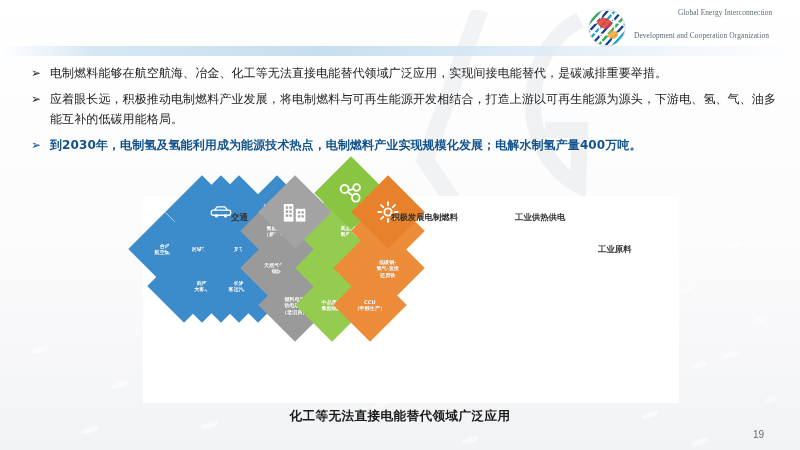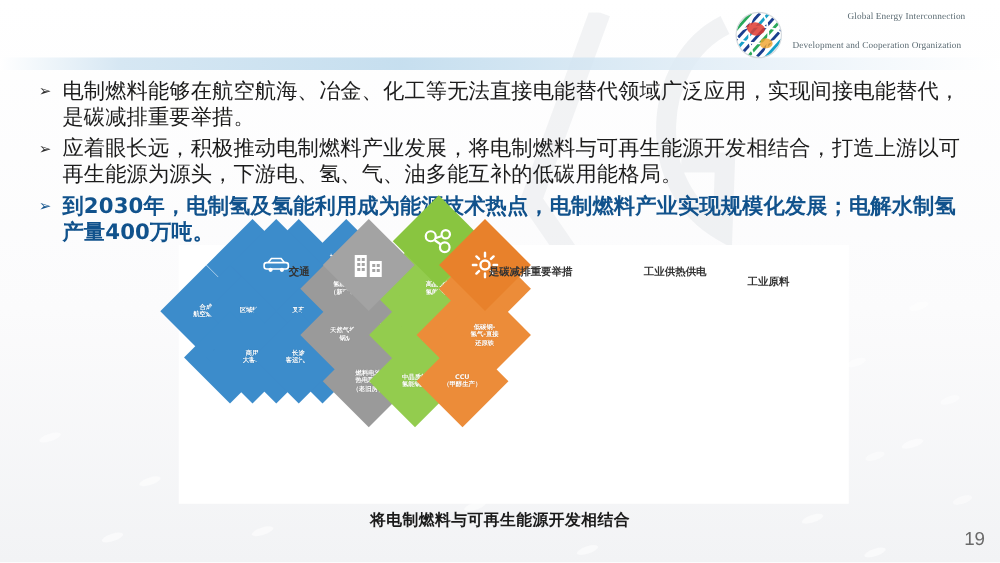--- a/index.html
+++ b/index.html
@@ -35,21 +35,21 @@
   .logo-globe{position:absolute;left:0;top:3px;width:42px;height:42px;}
   .logo-en1{position:absolute;left:48px;top:4px;font-size:7.4px;color:#5a6a72;letter-spacing:.1px;white-space:nowrap;font-family:"Liberation Serif",serif;margin-left:44px;}
   .logo-en2{position:absolute;left:48px;top:14.5px;font-size:7.4px;color:#5a6a72;letter-spacing:.1px;white-space:nowrap;font-family:"Liberation Serif",serif;margin-top:12px;}
   .logo-cn{position:absolute;left:48px;top:26px;font-size:10.5px;color:#1b1b1b;font-weight:bold;letter-spacing:.3px;white-space:nowrap;
      font-family:"DejaVu Sans","Liberation Sans",sans-serif;}
 
   
   .bullets{position:absolute;left:28px;top:63px;width:748px;}
   .bullet{position:relative;padding-left:22px;margin-bottom:5px;}
   .bullet .arw{position:absolute;left:3px;top:1px;font-size:12px;line-height:18px;}
-  .bullet p{margin:0;font-size:17px;line-height:20.5px;letter-spacing:.1px;
+  .bullet p{margin:0;font-size:12px;line-height:20.5px;letter-spacing:.1px;
      font-family:"DejaVu Sans","Liberation Sans",sans-serif;}
   .b-dark{color:#1c1c1c;} .b-dark .arw{color:#2a2a2a;}
   .b-blue{color:#11528c;font-weight:bold;} .b-blue .arw{color:#11528c;}
 
   
   .figure{position:absolute;left:143px;top:196px;width:536px;height:207px;background:#ffffff;}
   .diag{position:absolute;inset:0;}
   .dia{position:absolute;width:52px;height:52px;transform:rotate(45deg);
        display:flex;align-items:center;justify-content:center;}
   .dia span{display:block;transform:rotate(-45deg);color:#fff;font-size:5.1px;line-height:6.3px;
@@ -64,21 +64,21 @@
        display:flex;align-items:center;justify-content:center;}
   .icn svg{transform:rotate(-45deg);}
 
   .catlbl{position:absolute;color:#333;font-size:8.4px;font-weight:bold;white-space:nowrap;
        font-family:"DejaVu Sans","Liberation Sans",sans-serif;}
 
   .caption{position:absolute;left:0;top:408px;width:800px;text-align:center;color:#1a1a1a;
        font-size:12.6px;font-weight:bold;letter-spacing:.4px;
        font-family:"DejaVu Sans","Liberation Sans",sans-serif;}
 
-  .pageno{position:absolute;right:12px;bottom:10px;color:#6a6a6a;font-size:15px;
+  .pageno{position:absolute;right:36px;bottom:10px;color:#6a6a6a;font-size:10px;
        font-family:"Liberation Sans",sans-serif;}
 </style>
 </head>
 <body>
 
 <div class="slide">
 
   <svg class="wm wm-g" viewBox="0 0 330 230">
     <path d="M150 0 L95 150 L150 230" fill="none" stroke="#e7e9ec" stroke-width="17"></path>
     <path d="M250 10 C190 40 185 140 248 175 L250 120 L215 120" fill="none" stroke="#e4e7ea" stroke-width="16"></path>
@@ -295,22 +295,22 @@
         </div>
         <div class="icn c-orange" style="left: 219.2px; top: -10px;">
           <svg width="22" height="22" viewBox="0 0 26 26" fill="none" stroke="#fff" stroke-width="2.3">
             <circle cx="13" cy="13" r="4.3"></circle>
             <g stroke-linecap="round">
               <path d="M13 1.5v3.4M13 21.1v3.4M1.5 13h3.4M21.1 13h3.4M4.9 4.9l2.4 2.4M18.7 18.7l2.4 2.4M21.1 4.9l-2.4 2.4M7.3 18.7l-2.4 2.4"></path>
             </g>
           </svg>
         </div>
         <div class="catlbl" style="left: 88px; top: 16px;">交通</div>
-        <div class="catlbl" style="left: 248px; top: 16px;">是碳减排重要举措</div>
+        <div class="catlbl" style="left: 248px; top: 16px;">积极发展电制燃料</div>
         <div class="catlbl" style="left: 372px; top: 16px;">工业供热供电</div>
-        <div class="catlbl" style="left: 455px; top: 24px;">工业原料</div>
+        <div class="catlbl" style="left: 455px; top: 48px;">工业原料</div>
       </div>
   </div>
 
-  <div class="caption">将电制燃料与可再生能源开发相结合</div>
+  <div class="caption">化工等无法直接电能替代领域广泛应用</div>
   <div class="pageno">19</div>
 
 </div>
 
 </body></html>

